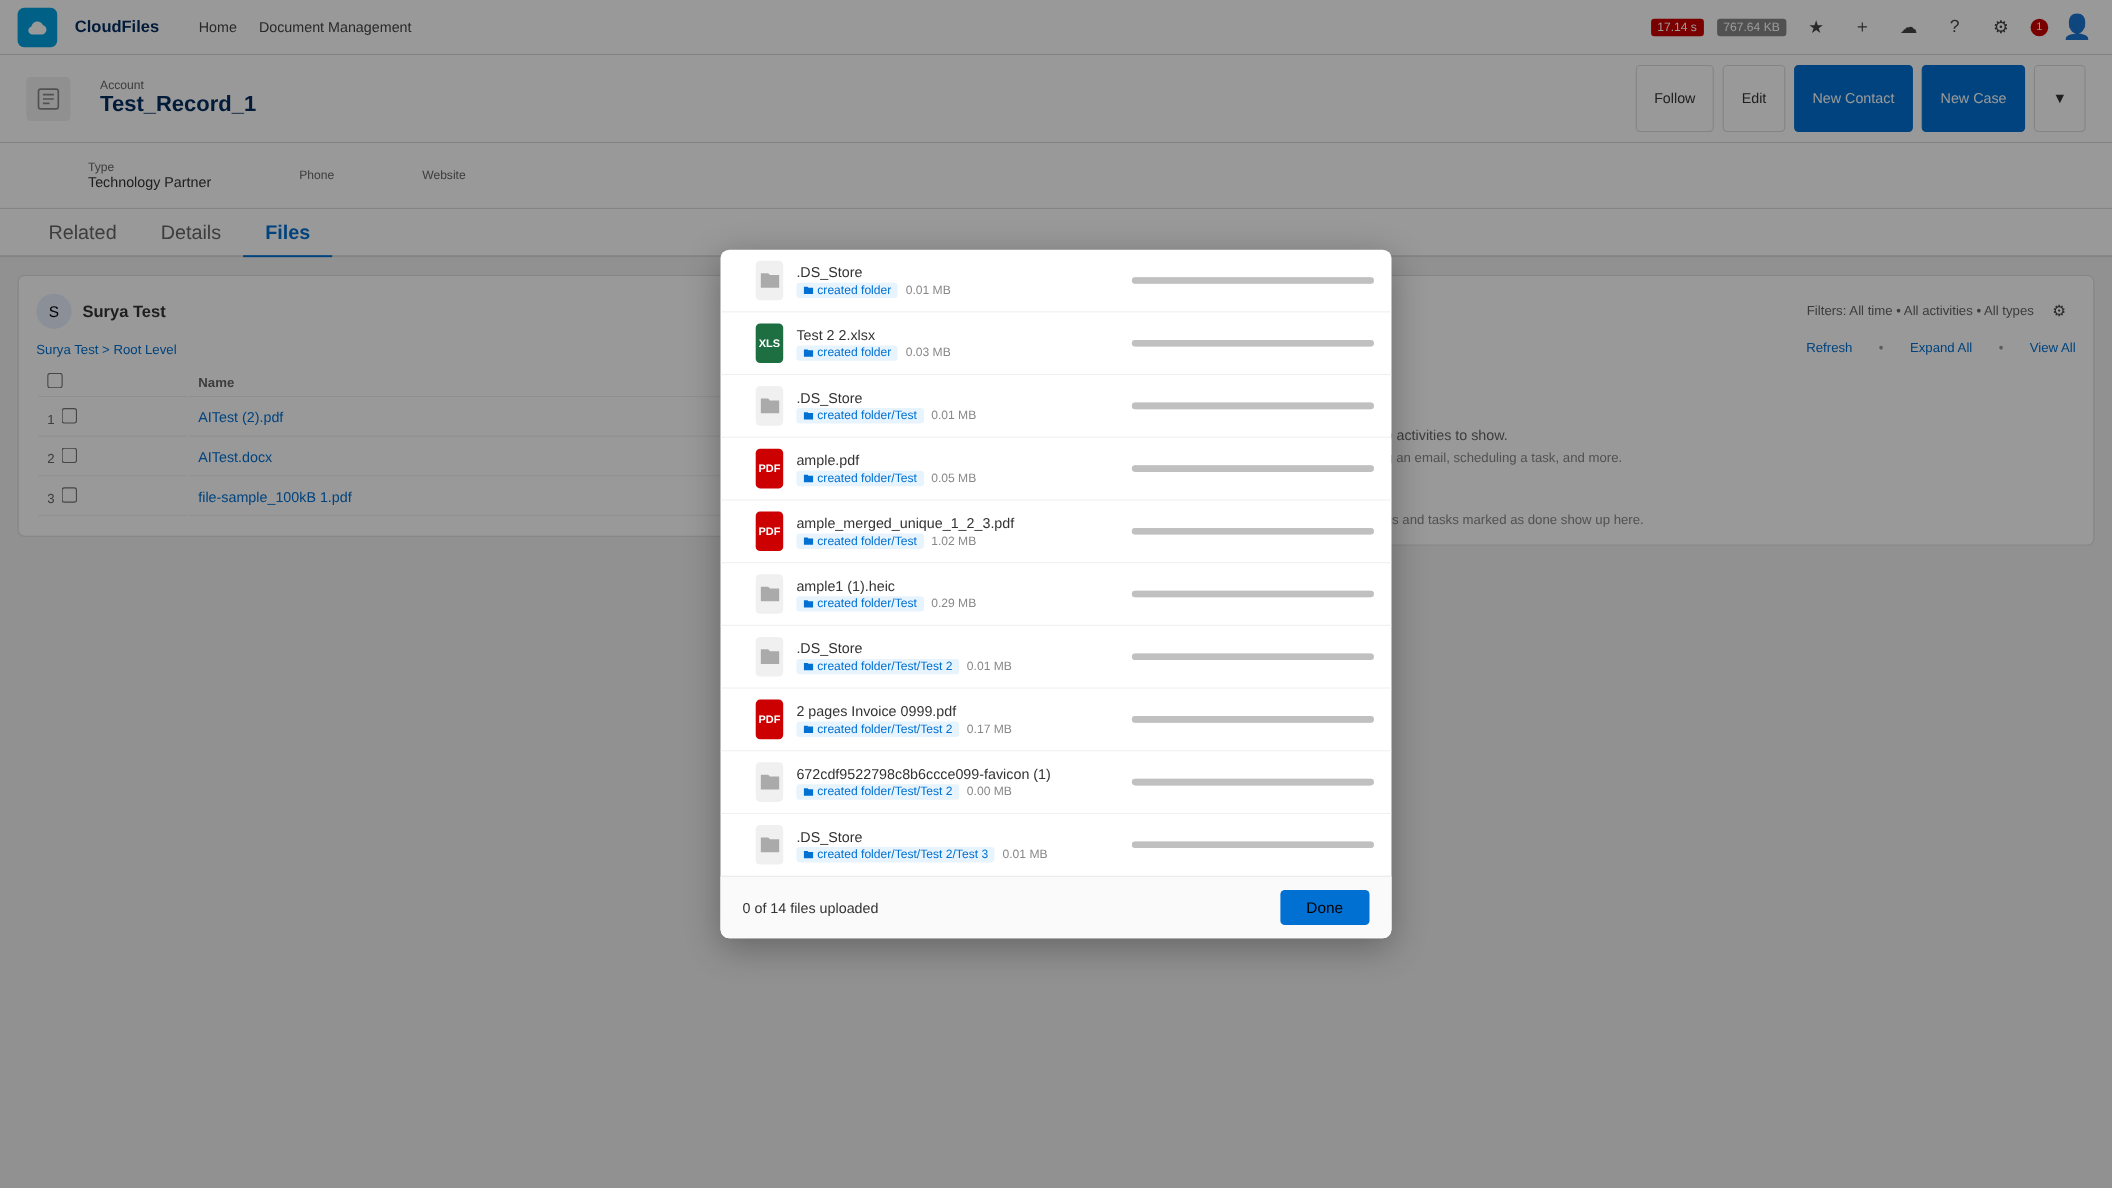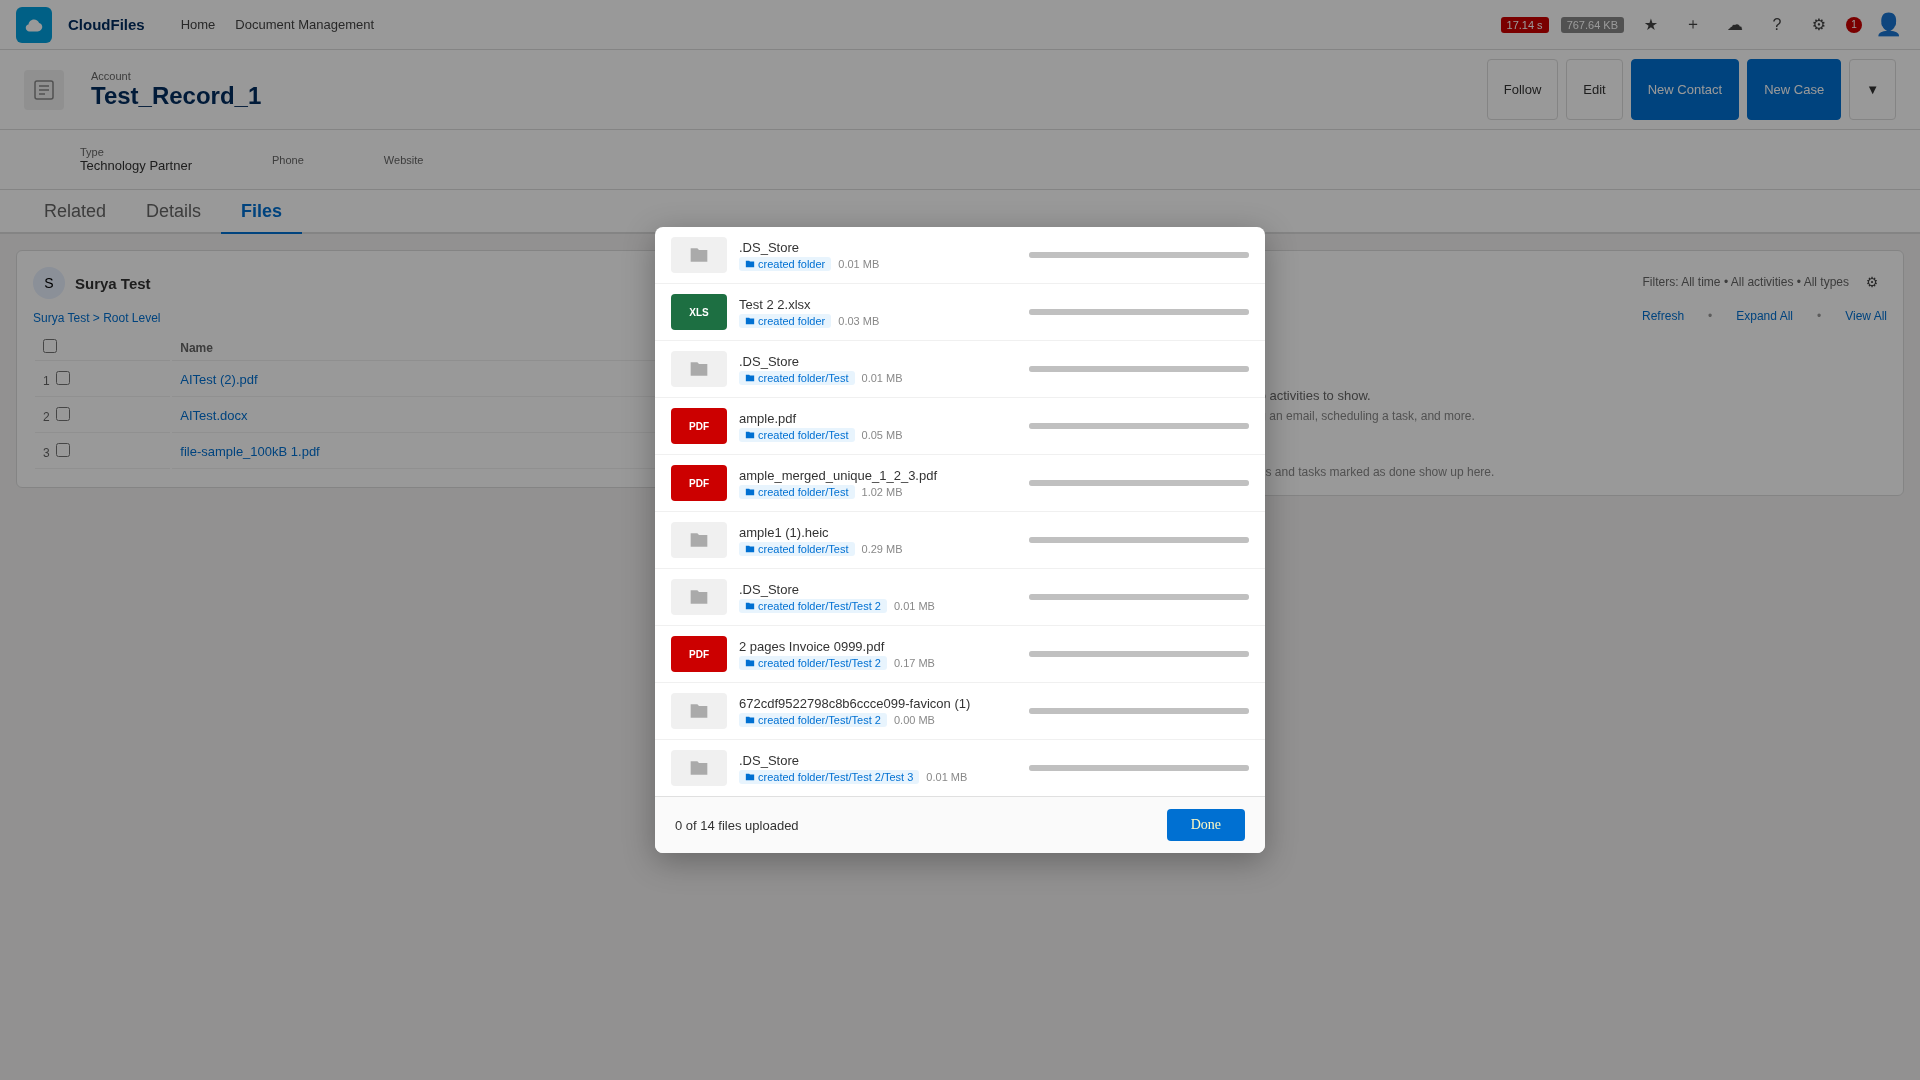--- a/index.html
+++ b/index.html
@@ -33,21 +33,21 @@
 
     
     .record-header {
       position: absolute; top: 50px; left: 0; width: 1920px; height: 80px;
       background: #fff; border-bottom: 1px solid #ddd;
       display: flex; align-items: center; padding: 0 24px; gap: 27px;
     }
     .record-icon { width: 40px; height: 40px; background: #f0f0f0; border-radius: 4px; display: flex; align-items: center; justify-content: center; font-size: 20px; color: #888; }
     .record-info { flex: 1; }
     .record-breadcrumb { font-size: 11px; color: #666; }
-    .record-title { font-size: 24px; font-weight: 600; color: #032d60; }
+    .record-title { font-size: 20px; font-weight: 600; color: #032d60; }
     .record-actions { display: flex; gap: 8px; margin-left: auto; }
     .btn-action { padding: 22px 16px; border: 1px solid #ddd; border-radius: 4px; background: white; font-size: 13px; cursor: pointer; color: #333; }
     .btn-action.primary { background: #0070d2; color: white; border-color: #0070d2; }
 
     
     .record-meta {
       position: absolute; top: 130px; left: 0; width: 1920px; height: 60px;
       background: #fff; border-bottom: 1px solid #ddd;
       display: flex; align-items: center; padding: 0 80px; gap: 80px;
     }
@@ -123,23 +123,23 @@
       flex: 1; overflow-y: auto; padding: 0;
     }
 
     .file-row {
       display: flex; align-items: center; padding: 10px 16px;
       border-bottom: 1px solid #f0f0f0; gap: 12px;
     }
     .file-row:last-child { border-bottom: none; }
 
     .file-icon {
-      width: 56px; height: 36px; border-radius: 4px;
+      width: 25px; height: 36px; border-radius: 4px;
       display: flex; align-items: center; justify-content: center;
-      font-size: 12px; font-weight: 700; flex-shrink: 0;
+      font-size: 12px; font-weight: 700; flex-shrink: 0; margin-left: 16px;
     }
     .file-icon.folder { background: #f0f0f0; color: #888; }
     .file-icon.xlsx { background: #1d6f42; color: white; font-size: 10px; }
     .file-icon.pdf { background: #c00; color: white; font-size: 10px; }
 
     .file-info { flex: 1; min-width: 0; }
     .file-info-name { font-size: 13px; font-weight: 500; color: #333; }
     .file-info-meta { font-size: 11px; color: #888; display: flex; align-items: center; gap: 4px; margin-top: 2px; }
     .folder-chip {
       display: inline-flex; align-items: center; gap: 3px;
@@ -153,22 +153,22 @@
       height: 100%; border-radius: 3px; background: #c0c0c0;
     }
 
     .modal-footer {
       padding: 12px 20px; border-top: 1px solid #e0e0e0;
       display: flex; align-items: center; justify-content: space-between;
       background: #fafafa; border-radius: 0 0 8px 8px;
     }
     .footer-count { font-size: 13px; color: #333; }
     .btn-done {
-      background: #0070d2; color: #fef9c3; border: none; border-radius: 4px;
-      padding: 8px 24px; font-size: 14px; cursor: pointer; font-weight: 500; font-family: Liberation Serif, serif;
+      background: #0070d2; color: #000000; border: none; border-radius: 4px;
+      padding: 8px 24px; font-size: 14px; cursor: pointer; font-weight: 500;
     }
   </style>
 </head>
 <body>
 
 <div class="crm-bg"></div>
 
 <div class="top-nav">
   <div class="nav-logo">
     <svg viewBox="0 0 24 24">

